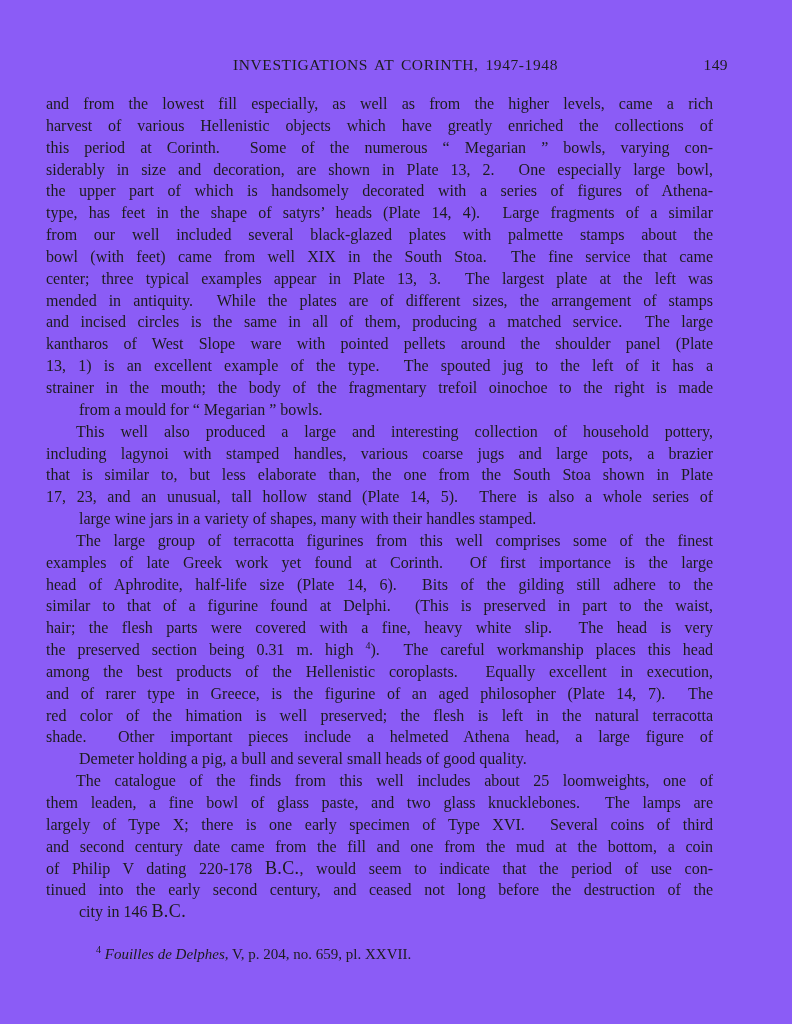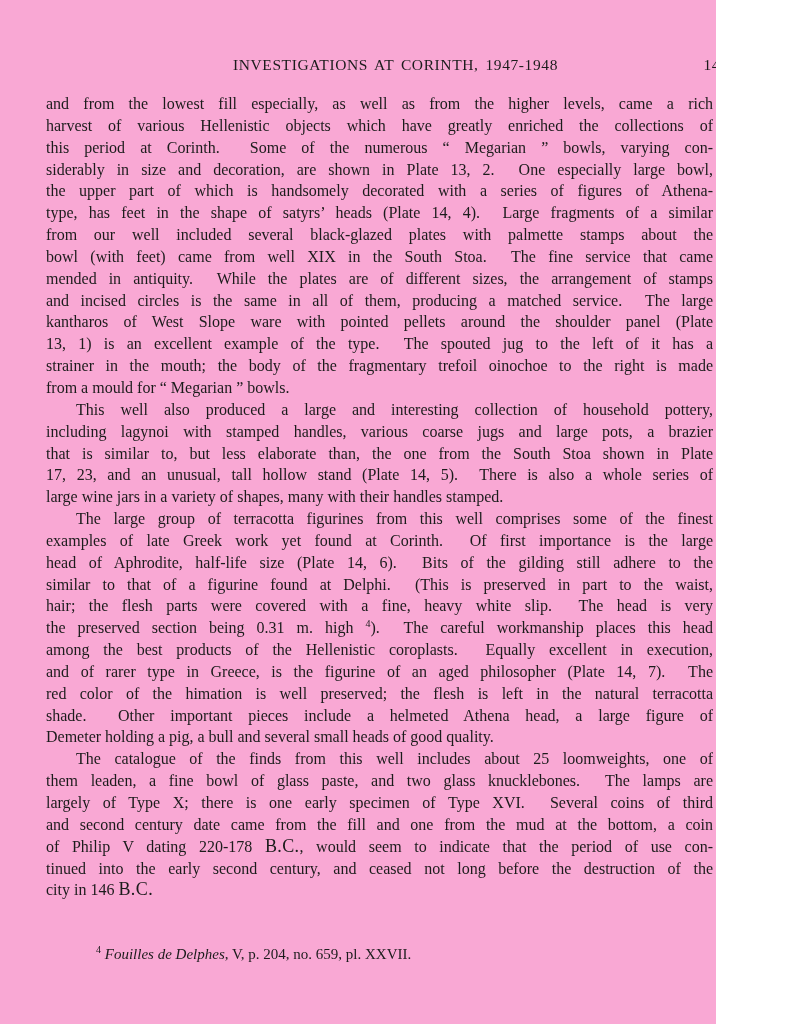--- a/index.html
+++ b/index.html
@@ -2,23 +2,23 @@
 <html><head>
 <meta charset="utf-8">
 <style>
   html, body {
     margin: 0;
     padding: 0;
     background: #ffffff;
   }
   .page {
     position: relative;
-    width: 716px;
+    width: 792px;
     height: 1024px;
-    background: #f9a8d4;
+    background: #8b5cf6;
     font-family: "Liberation Serif", "DejaVu Serif", serif;
     color: #1c1c1c;
     overflow: hidden;
   }
   .header {
     position: absolute;
     left: 62px;
     top: 57px;
     width: 667px;
     height: 20px;
@@ -47,21 +47,21 @@
     font-size: 16px;
     line-height: 21.85px;
   }
   .line {
     text-align: justify;
     text-align-last: justify;
     height: 21.85px;
     overflow: hidden;
   }
   .line.indent { text-indent: 30px; }
-  .line.para-end { text-align-last: left; }
+  .line.para-end { text-align-last: left; margin-left: 33px; }
   .sup {
     vertical-align: super;
     font-size: 10px;
     line-height: 0;
   }
   .sc {
     font-size: 18px;
     letter-spacing: 0.4px;
   }
   .i { font-style: italic; }
@@ -86,20 +86,21 @@
 
   <div class="bodytext">
       <div class="line"><span>and from the lowest fill especially, as well as from the higher levels, came a rich</span></div>
       <div class="line"><span>harvest of various Hellenistic objects which have greatly enriched the collections of</span></div>
       <div class="line"><span>this period at Corinth.&nbsp; Some of the numerous “ Megarian ” bowls, varying con-</span></div>
       <div class="line"><span>siderably in size and decoration, are shown in Plate 13, 2.&nbsp; One especially large bowl,</span></div>
       <div class="line"><span>the upper part of which is handsomely decorated with a series of figures of Athena-</span></div>
       <div class="line"><span>type, has feet in the shape of satyrs’ heads (Plate 14, 4).&nbsp; Large fragments of a similar</span></div>
       <div class="line"><span>from our well included several black-glazed plates with palmette stamps about the</span></div>
       <div class="line"><span>bowl (with feet) came from well XIX in the South Stoa.&nbsp; The fine service that came</span></div>
+      <div class="line"><span>center; three typical examples appear in Plate 13, 3.&nbsp; The largest plate at the left was</span></div>
       <div class="line"><span>mended in antiquity.&nbsp; While the plates are of different sizes, the arrangement of stamps</span></div>
       <div class="line"><span>and incised circles is the same in all of them, producing a matched service.&nbsp; The large</span></div>
       <div class="line"><span>kantharos of West Slope ware with pointed pellets around the shoulder panel (Plate</span></div>
       <div class="line"><span>13, 1) is an excellent example of the type.&nbsp; The spouted jug to the left of it has a</span></div>
       <div class="line"><span>strainer in the mouth; the body of the fragmentary trefoil oinochoe to the right is made</span></div>
       <div class="line para-end"><span>from a mould for “ Megarian ” bowls.</span></div>
       <div class="line indent"><span>This well also produced a large and interesting collection of household pottery,</span></div>
       <div class="line"><span>including lagynoi with stamped handles, various coarse jugs and large pots, a brazier</span></div>
       <div class="line"><span>that is similar to, but less elaborate than, the one from the South Stoa shown in Plate</span></div>
       <div class="line"><span>17, 23, and an unusual, tall hollow stand (Plate 14, 5).&nbsp; There is also a whole series of</span></div>

